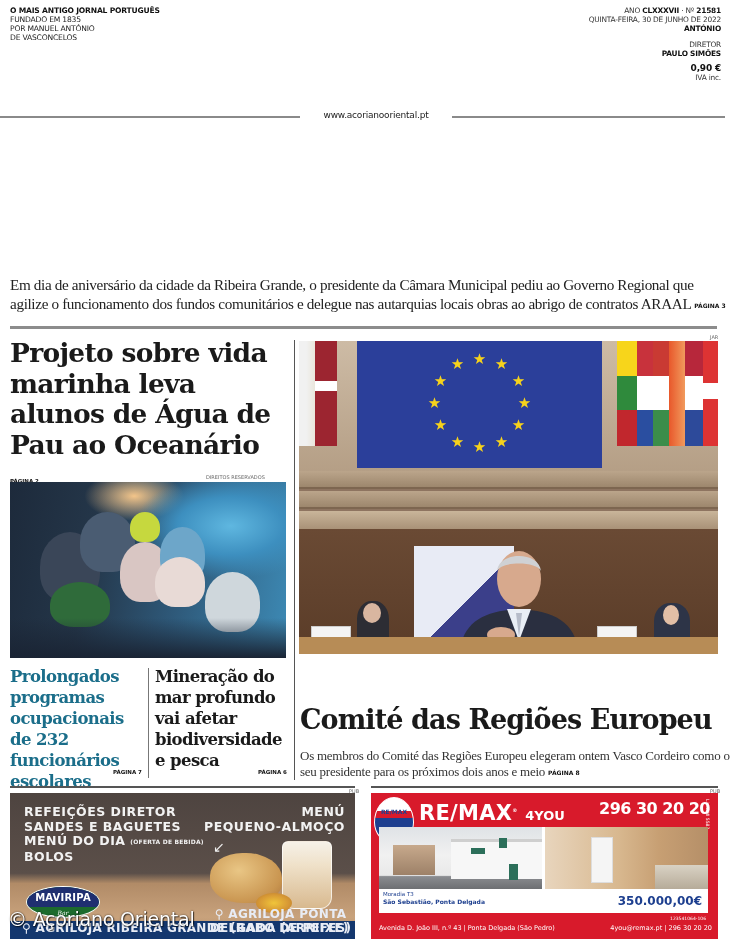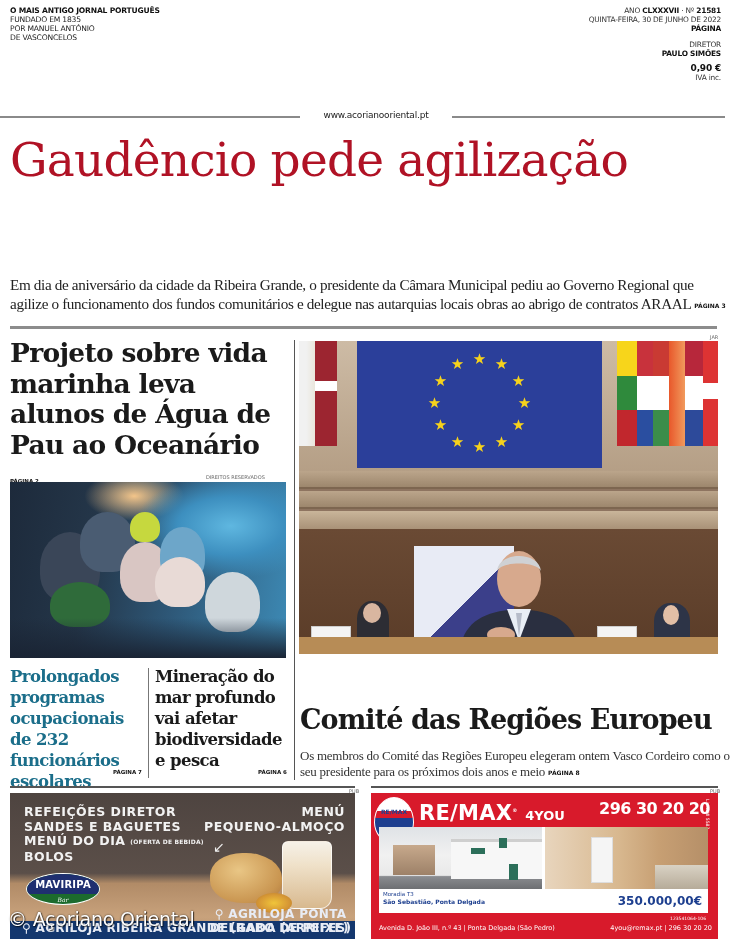--- a/index.html
+++ b/index.html
@@ -78,21 +78,21 @@
   .rule-bottom { position: absolute; top: 786px; height: 2px; background: #555; }
 
   
   .ad-maviripa { position: absolute; left: 10px; top: 793px; width: 345px; height: 146px; overflow: hidden;
     background: linear-gradient(180deg, #4e4440 0%, #5b4f49 55%, #b18b67 62%, #c8a27c 85%, #b38d68 100%); }
   .ad-maviripa .txt-left { position: absolute; left: 14px; top: 12px; font-family: "DejaVu Sans", sans-serif; font-weight: bold;
     font-size: 12.5px; line-height: 14.5px; color: #f2f2f2; letter-spacing: 0.5px; }
   .ad-maviripa .txt-left small { font-size: 6px; letter-spacing: 0.2px; vertical-align: 1px; }
   .ad-maviripa .txt-right { position: absolute; right: 10px; top: 12px; text-align: right; font-family: "DejaVu Sans", sans-serif; font-weight: bold;
     font-size: 12.5px; line-height: 14.5px; color: #f2f2f2; letter-spacing: 0.5px; }
-  .mav-logo { position: absolute; left: 16px; top: 80px; width: 74px; height: 32px; border-radius: 50%; background: #1c6b2d; overflow: hidden; border: 1px solid #fff; }
+  .mav-logo { position: absolute; left: 16px; top: 93px; width: 74px; height: 32px; border-radius: 50%; background: #1c6b2d; overflow: hidden; border: 1px solid #fff; }
   .mav-logo .top { position: absolute; left: 0; top: 0; width: 100%; height: 20px; background: #1f2f70; }
   .mav-logo .name { position: absolute; left: 0; top: 5px; width: 100%; text-align: center; font-family: "DejaVu Sans", sans-serif; font-weight: bold; font-size: 10px; color: #fff; letter-spacing: 0.2px; }
   .mav-logo .bar { position: absolute; left: 0; top: 22px; width: 100%; text-align: center; font-family: "DejaVu Serif", serif; font-style: italic; font-size: 6px; color: #fff; }
   .ad-maviripa .bottombar { position: absolute; left: 0; bottom: 0; width: 100%; height: 18px; background: #14376e; }
   .ad-maviripa .loc { position: absolute; bottom: 4px; font-family: "DejaVu Sans", sans-serif; font-size: 12px; font-weight: bold; color: #e8ecf5; letter-spacing: 0.3px; text-align: center; }
   .bread { position: absolute; left: 200px; top: 60px; width: 72px; height: 50px; border-radius: 45% 50% 40% 45%; background: radial-gradient(ellipse at 40% 35%, #e9c685 0%, #c99550 70%, #a9733a 100%); }
   .tart { position: absolute; left: 246px; top: 100px; width: 36px; height: 20px; border-radius: 50%; background: radial-gradient(ellipse, #f0c53a 0%, #d89a35 55%, #b8782d 100%); }
   .cup { position: absolute; left: 272px; top: 48px; width: 50px; height: 68px; border-radius: 6px 6px 12px 12px; background: linear-gradient(180deg,#f6f1e8 0%, #efe1c9 35%, #d8b98f 100%); border: 1px solid rgba(255,255,255,0.7); }
   .arrow-deco { position: absolute; left: 203px; top: 46px; font-size: 14px; color: #eee; }
 
@@ -135,38 +135,38 @@
 
 
   <div class="mh-right">
     <div>
       <span>ANO</span>
       <b>CLXXXVII</b>
       <span>· Nº</span>
       <b>21581</b>
     </div>
     <div>QUINTA-FEIRA, 30 DE JUNHO DE 2022</div>
-    <div><b>PÁGINA</b></div>
+    <div><b>ANTÓNIO</b></div>
     <div class="gap"></div>
     <div>DIRETOR</div>
     <div><b>PAULO SIMÕES</b></div>
     <div class="gap"></div>
     <div class="price">0,90 €</div>
     <div>IVA inc.</div>
   </div>
 
   <div class="url-row">
     <div class="line l1"></div>
     <a class="url">www.acorianooriental.pt</a>
     <div class="line l2"></div>
   </div>
 </header>
 
 <h1 class="main-headline">
-  <span>Gaudêncio pede agilização</span><br>
+  <br>
 </h1>
 <p class="main-lead">
   <span>Em dia de aniversário da cidade da Ribeira Grande, o presidente da Câmara Municipal pediu ao Governo Regional que agilize o funcionamento dos fundos comunitários e delegue nas autarquias locais obras ao abrigo de contratos ARAAL</span>
   <span class="pg">PÁGINA 3</span>
 </p>
 
 <div class="rule-top"></div>
 
 <article>
   <h2 class="story-ocean">

